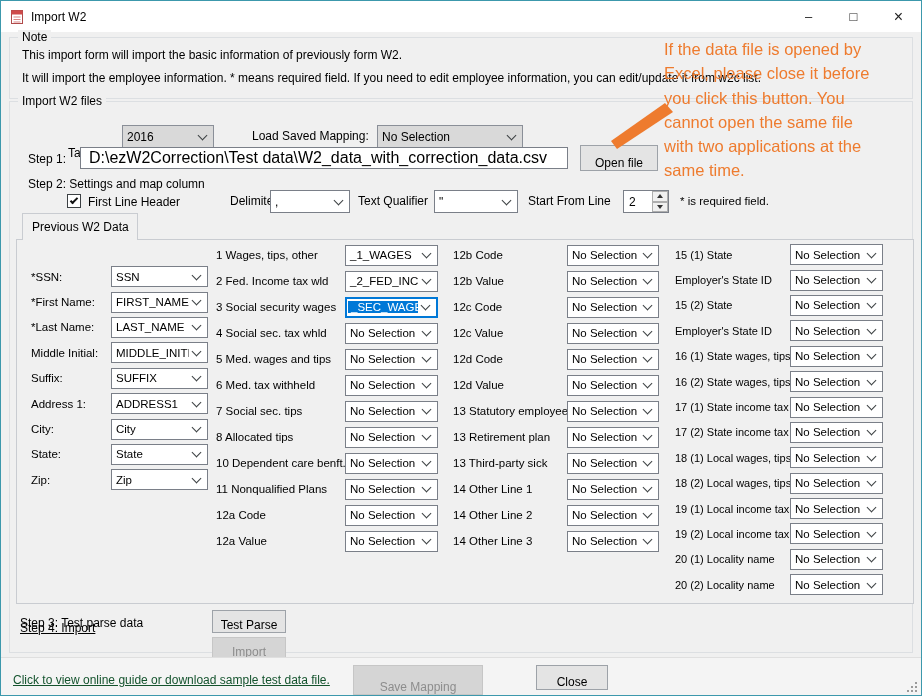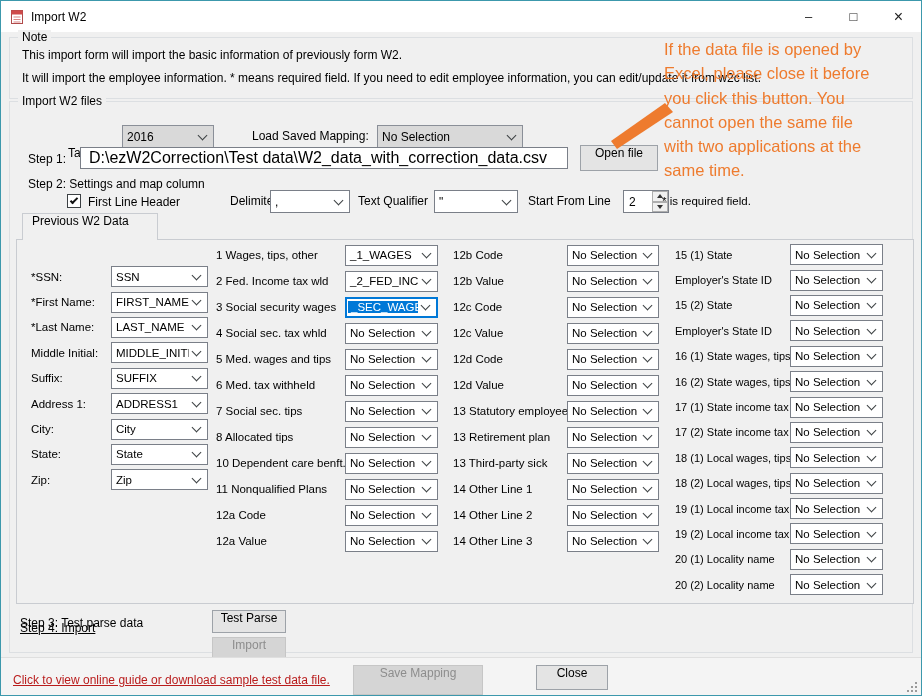--- a/index.html
+++ b/index.html
@@ -28,55 +28,55 @@
     transform:rotate(45deg);margin:-3px 7px 0 4px;}
   .combo.abs{position:absolute;}
   .combo-lg{height:23px;}
   .combo-lg .val{font-size:12px;}
   .combo.gray{background:#d9d9d9;border-color:#8a8f98;}
   .combo.focused{border:2px solid #0078d7;}
   .combo.focused .val{background:#0078d7;color:#fff;padding-left:3px;margin-left:1px;}
   
   .textbox{position:absolute;background:#fff;border:1px solid #7a7f88;font-size:16px;display:flex;align-items:center;
     padding-left:8px;white-space:nowrap;overflow:hidden;}
-  .btn{position:absolute;background:#e4e4e4;border:1px solid #9da2a8;font-size:12px;display:flex;align-items:flex-start;
+  .btn{position:absolute;background:#e4e4e4;border:1px solid #9da2a8;font-size:12px;display:flex;align-items:flex-end;
     justify-content:center;cursor:default;}
   .btn.disabled{background:#d5d5d5;border-color:#c6c6c6;color:#8d8d8d;}
   .checkbox{position:absolute;width:14px;height:14px;background:#fff;border:1px solid #3c4043;display:flex;
     align-items:center;justify-content:center;}
   .checkmark{width:8px;height:4px;border-left:2px solid #111;border-bottom:2px solid #111;transform:rotate(-45deg);margin-top:-2px;}
   .stepper{position:absolute;background:#fff;border:1px solid #7a7f88;display:flex;}
   .stepper .num{flex:1;font-size:12px;display:flex;align-items:center;padding-left:5px;}
   .stepper .btns{width:16px;display:flex;flex-direction:column;}
   .stepper .sb{flex:1;background:#f0f0f0;border:1px solid #aeaeae;display:flex;align-items:center;justify-content:center;}
   .tri-up{width:0;height:0;border-left:3px solid transparent;border-right:3px solid transparent;border-bottom:4px solid #333;}
   .tri-down{width:0;height:0;border-left:3px solid transparent;border-right:3px solid transparent;border-top:4px solid #333;}
   
-  #tab{position:absolute;left:12px;top:111px;width:136px;height:27px;border:1px solid #c9ccd1;border-bottom:none;
-    background:#f0f0f0;font-size:12px;display:flex;padding-left:9px;z-index:2;}
+  #tab{position:absolute;left:12px;top:111px;width:116px;height:27px;border:1px solid #c9ccd1;border-bottom:none;
+    background:#f0f0f0;font-size:12px;display:flex;align-items:center;padding-left:9px;z-index:2;}
   #tab-body{position:absolute;left:6px;top:137px;width:898px;height:365px;border:1px solid #c9ccd1;background:#f0f0f0;}
   .map-col{position:absolute;}
   #col1{left:14px;top:24px;}
   #col2{left:199px;top:2px;}
   #col3{left:436px;top:2px;}
   #col4{left:658px;top:2px;}
   .map-row{display:flex;align-items:center;height:26px;}
   #col1 .map-row,#col4 .map-row{height:25.4px;}
   .map-label{flex:none;font-size:11.5px;white-space:nowrap;}
   #col1 .map-label{width:80px;}
   #col2 .map-label{width:129px;}
   #col3 .map-label{width:114px;}
   #col4 .map-label{width:115px;font-size:11px;}
   #col1 .combo{width:97px;flex:none;}
   #col2 .combo{width:93px;flex:none;}
   #col3 .combo{width:92px;flex:none;}
   #col4 .combo{width:93px;flex:none;}
   
   #footer{position:absolute;left:0;top:656px;width:100%;height:39px;background:#f4f4f4;border-top:1px solid #dfdfdf;}
-  #guide-link{position:absolute;left:12px;top:15px;font-size:12px;color:#b91c1c;text-decoration:underline;cursor:pointer;white-space:nowrap;}
+  #guide-link{position:absolute;left:12px;top:15px;font-size:12px;color:#14532d;text-decoration:underline;cursor:pointer;white-space:nowrap;}
   #save-mapping-button{left:352px;top:7px;width:130px;height:30px;}
   #close-button{left:535px;top:7px;width:72px;height:25px;}
   #resize-grip{position:absolute;right:3px;bottom:3px;}
   
   #annotation{position:absolute;left:663px;top:36px;width:260px;font-size:16.5px;line-height:24.3px;
     color:#EE7B2E;z-index:5;}
   #annotation div{white-space:nowrap;}
   #annotation-arrow{position:absolute;left:604px;top:102px;z-index:5;}
 </style>
 </head>
@@ -153,21 +153,21 @@
       <span class="num">2</span>
       <span class="btns">
         <span class="sb">
             <span class="tri-up"></span>
           </span>
         <span class="sb">
             <span class="tri-down"></span>
           </span>
       </span>
     </div>
-    <span class="lbl" style="left:652px;top:93px;font-size:11.5px;">* is required field.</span>
+    <span class="lbl" style="left:670px;top:93px;font-size:11.5px;">* is required field.</span>
 
     <div id="tab">
       <span>Previous W2 Data</span>
     </div>
     <div id="tab-body">
 
       <div class="map-col" id="col1">
           <div class="map-row">
             <span class="map-label">*SSN:</span>
             <span class="combo">

